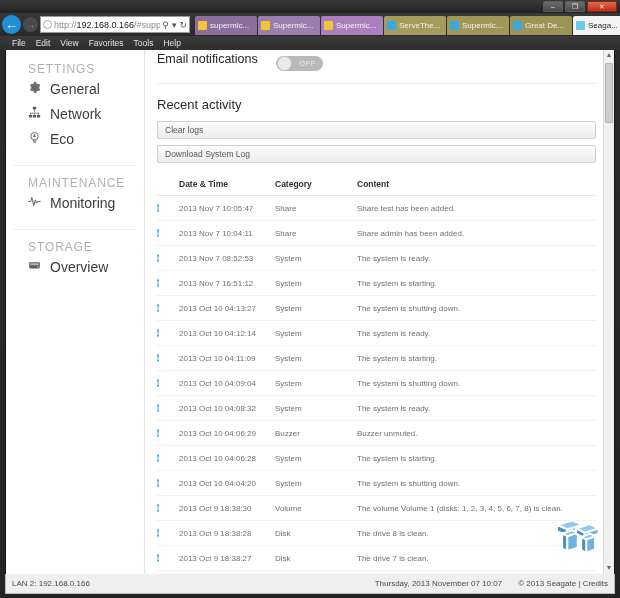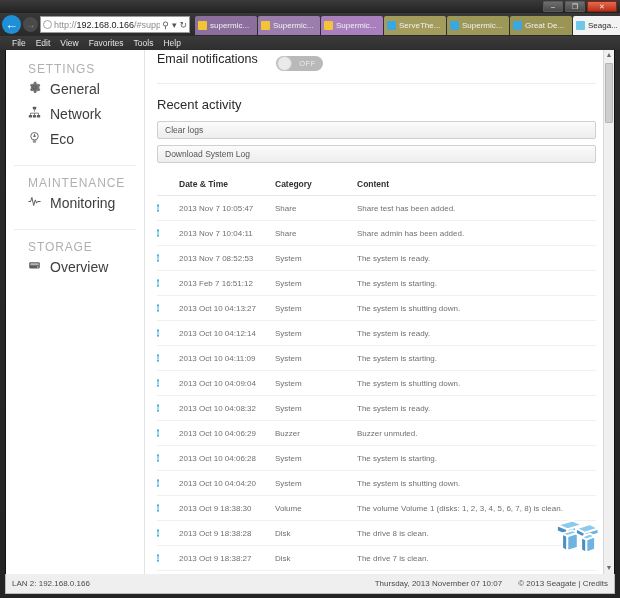--- a/index.html
+++ b/index.html
@@ -383,21 +383,21 @@
               <td>Share admin has been added.</td>
             </tr>
             <tr>
               <td class="col-icon"><span class="info-dot">i</span></td>
               <td class="col-date">2013 Nov 7 08:52:53</td>
               <td class="col-cat">System</td>
               <td>The system is ready.</td>
             </tr>
             <tr>
               <td class="col-icon"><span class="info-dot">i</span></td>
-              <td class="col-date">2013 Feb 7 16:51:12</td>
+              <td class="col-date">2013 Nov 7 16:51:12</td>
               <td class="col-cat">System</td>
               <td>The system is starting.</td>
             </tr>
             <tr>
               <td class="col-icon"><span class="info-dot">i</span></td>
               <td class="col-date">2013 Oct 10 04:13:27</td>
               <td class="col-cat">System</td>
               <td>The system is shutting down.</td>
             </tr>
             <tr>

